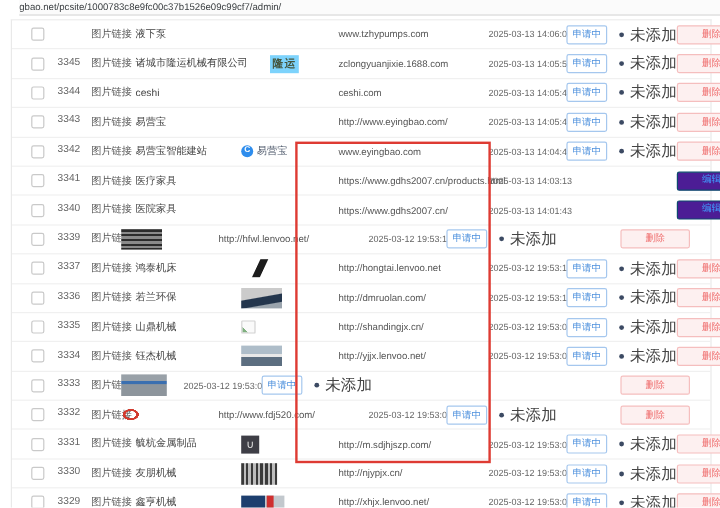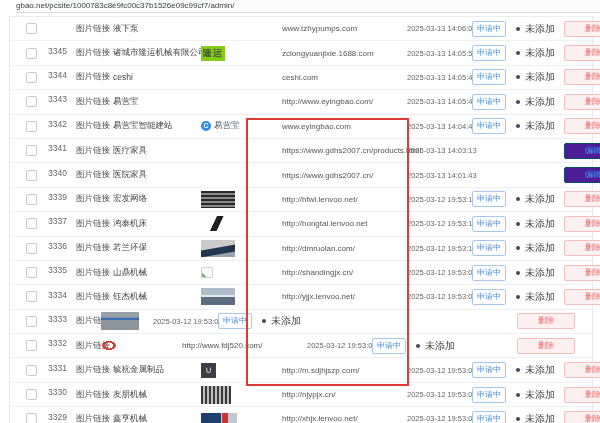--- a/index.html
+++ b/index.html
@@ -34,32 +34,32 @@
   .c-url{width:154px;padding-left:29px;box-sizing:border-box;font-size:8px;color:#555;}
   .c-time{width:65px;font-size:7.5px;color:#666;}
   .c-status{width:44px;justify-content:flex-start;}
   .c-added{width:48px;}
   .c-actions{flex:1;justify-content:flex-end;padding-right:4px;gap:6px;}
   .cb{
     width:9px;height:9px;border:1px solid #c9c9c9;border-radius:2px;background:#fff;
     display:inline-block;margin-left:8px;
   }
   .dot{width:4px;height:4px;border-radius:50%;background:#3c4a63;display:inline-block;margin-right:5px;}
-  .added-label{font-style:normal;color:#444;font-size:10px;}
+  .added-label{font-style:normal;color:#444;font-size:13px;}
   .btn{
     display:inline-block;font-size:8px;line-height:1;padding:3px 20px;border-radius:2px;
     font-family:"Liberation Sans",sans-serif;cursor:pointer;
   }
   .btn-status{color:#4b8fdd;border:1px solid #a5c7ee;background:#fff;padding:3px 4px;}
   .btn-edit{color:#409eff;border:1px solid #0c4a6e;background:#4c1d95;font-family:Liberation Mono, monospace;}
   .btn-del{color:#ef6b6b;border:1px solid #f5bebe;background:#fdf0f0;}
   .btn-del.mr{margin-right:13px;}
   
   .th{display:inline-block;flex:none;}
-  .th-longyun-logo{font-size:9px;font-weight:bold;color:#44543c;background:#84cc16;padding:1px 2px;letter-spacing:1px;}
+  .th-longyun-logo{font-size:9px;font-weight:bold;color:#44543c;background:#7dd3fc;padding:1px 2px;letter-spacing:1px;margin-left:24px;}
   .th-eyingbao-logo{display:flex;align-items:center;gap:3px;font-size:8.5px;color:#4d586a;}
   .th-eyingbao-logo::before{
     content:"C";display:inline-block;width:10px;height:10px;border-radius:50%;
     background:#2e8ded;color:#fff;font-size:7px;line-height:10px;text-align:center;font-weight:bold;
   }
   .th-dark-stripes{width:34px;height:17px;background:repeating-linear-gradient(180deg,#2b2b2b 0 2px,#8a8a8a 2px 4px);}
   .th-machine-silhouette{width:34px;height:15px;background:
     linear-gradient(115deg,transparent 38%,#1d1d1d 40%,#1d1d1d 54%,transparent 56%) #fff;}
   .th-photo-ruolan{width:34px;height:17px;background:linear-gradient(170deg,#cbcbcb 0 44%,#24364d 48% 74%,#9aa4ad 78%);}
   .th-broken-image{width:12px;height:11px;box-sizing:border-box;border:1px solid #d2d2d2;border-radius:1px;
@@ -248,21 +248,20 @@
       <button class="btn btn-edit">编辑</button>
 
     </span>
   </div>
     <div class="row">
     <span class="c c-check">
         <span class="cb"></span>
       </span>
     <span class="c c-id">3337</span>
     <span class="c c-type">图片链接</span>
-    <span class="c c-name">宏发网络</span>
     <span class="c c-thumb">
         <span class="th th-dark-stripes"></span>
       </span>
     <span class="c c-url">http://hfwl.lenvoo.net/</span>
     <span class="c c-time">2025-03-12 19:53:15</span>
     <span class="c c-status">
         <button class="btn btn-status">申请中</button>
       </span>
     <span class="c c-added">
       <i class="dot"></i>

